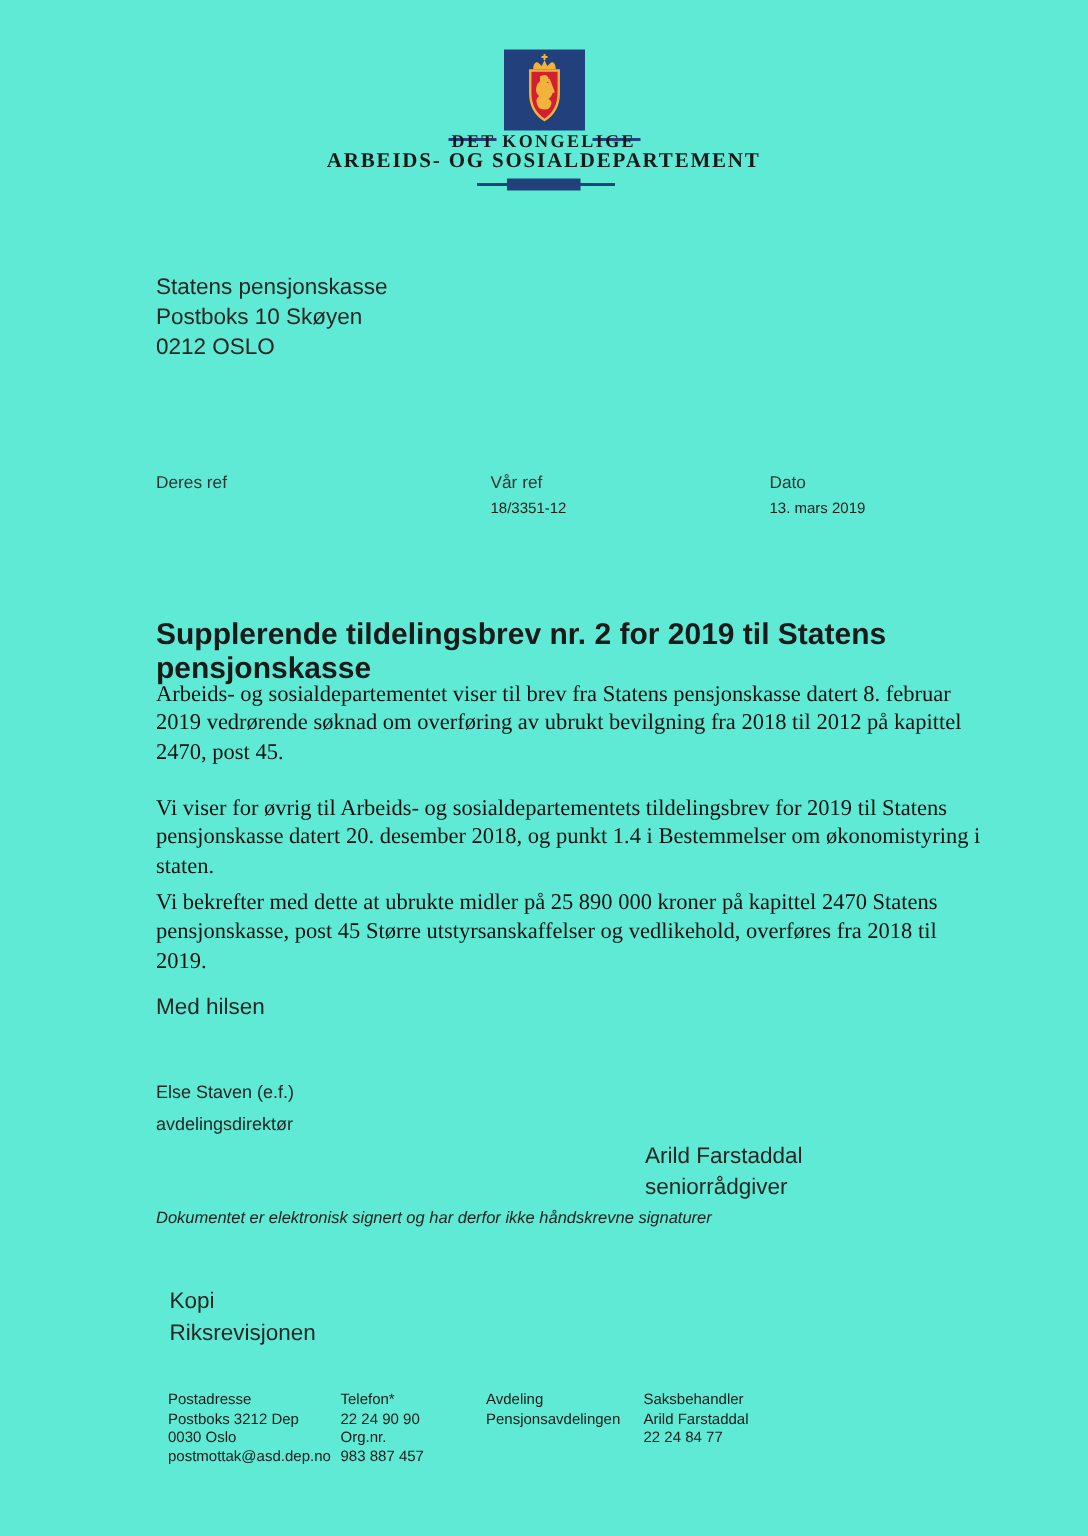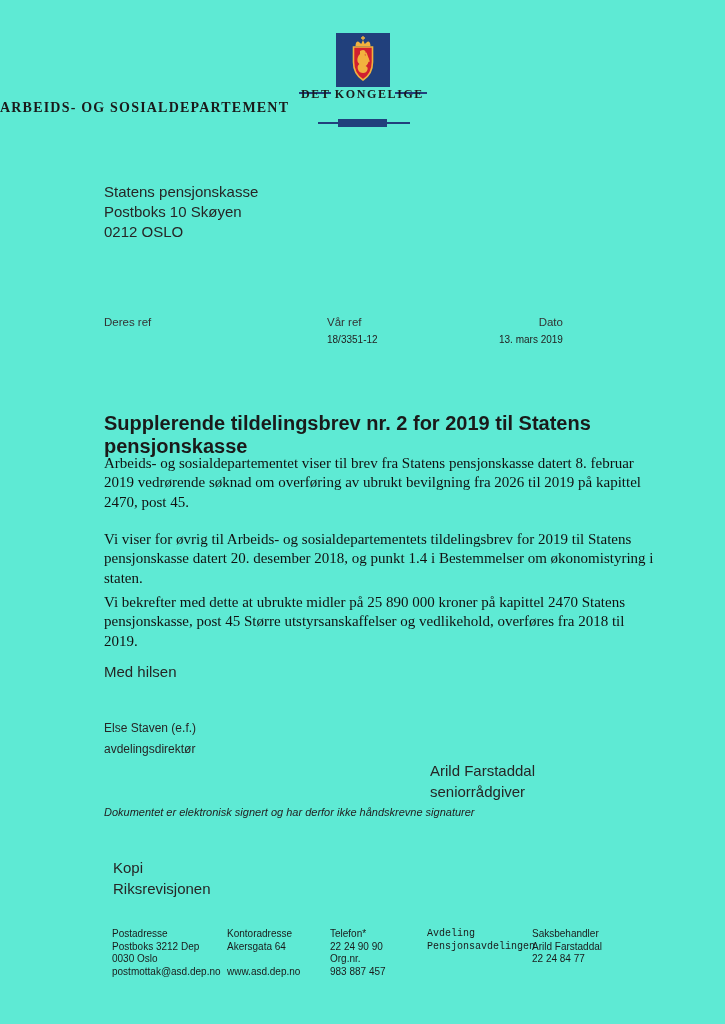--- a/index.html
+++ b/index.html
@@ -27,35 +27,35 @@
   .coa-banner svg{margin-top:2px;}
   .coa-crown,.coa-lion{fill:var(--shield-gold);}
   .coa-shield{fill:var(--shield-red);stroke:var(--shield-gold);stroke-width:1.6;}
   .coa-cross{stroke:var(--shield-gold);stroke-width:1.3;fill:none;}
   .flank-line{top:92px;height:2px;width:32px;background:var(--brand-blue);}
   .flank-left{left:299px;}
   .flank-right{left:395px;}
   .lh-text1{left:0;top:87px;width:725px;text-align:center;
             font-family:"Liberation Serif", serif;font-weight:bold;
             font-size:12px;letter-spacing:1.6px;color:#1a1a1a;}
-  .lh-text2{left:0;top:100px;width:725px;text-align:left;
+  .lh-text2{left:0;top:100px;width:725px;text-align:center;
             font-family:"Liberation Serif", serif;font-weight:bold;
             font-size:14px;letter-spacing:1.2px;color:#1a1a1a;}
   .ribbon-thin{left:318px;top:122px;width:92px;height:2px;background:var(--brand-blue);}
   .ribbon-thick{left:338px;top:119px;width:49px;height:8px;background:var(--brand-blue);}
 
   
   .recipient{left:104px;top:182px;font-size:15px;line-height:20px;}
 
   
   .ref-label{font-size:11.5px;color:#333;}
   .ref-value{font-size:10px;color:#222;margin-top:6px;}
   .ref-deres{left:104px;top:316px;}
   .ref-var{left:327px;top:316px;}
-  .ref-dato{left:499px;top:316px;text-align:right;}
+  .ref-dato{left:513px;top:316px;}
 
   
   .title{left:104px;top:412px;width:570px;
          font-size:20px;font-weight:bold;color:#1a1a1a;}
   .para{left:104px;width:556px;
         font-family:"Liberation Serif", serif;
         font-size:15px;line-height:19.3px;color:var(--ink);}
   .para1{top:454px;}
   .para2{top:530px;}
   .para3{top:593px;}
@@ -67,21 +67,21 @@
 
   .copy-block{left:113px;top:857px;font-size:15px;line-height:21px;}
 
   
   .footer{left:112px;top:928px;width:545px;display:flex;
           font-size:10px;line-height:12.5px;color:#1a1a1a;}
   .f-col{flex:0 0 auto;}
   .f-col1{width:115px;}
   .f-col2{width:103px;}
   .f-col3{width:97px;}
-  .f-col4{width:105px;font-family:Liberation Mono, monospace;}
+  .f-col4{width:105px;}
   .f-col5{width:110px;}
   .f-line{min-height:12.5px;white-space:nowrap;}
 </style>
 </head>
 <body>
 
 <div class="page">
 
   <div>
     <div class="abs coa-banner">
@@ -114,21 +114,21 @@
   <div class="abs ref-var">
     <div class="ref-label">Vår ref</div>
     <div class="ref-value">18/3351-12</div>
   </div>
   <div class="abs ref-dato">
     <div class="ref-label">Dato</div>
     <div class="ref-value">13. mars 2019</div>
   </div>
 
   <div class="abs title">Supplerende tildelingsbrev nr. 2 for 2019 til Statens pensjonskasse</div>
-  <div class="abs para para1">Arbeids- og sosialdepartementet viser til brev fra Statens pensjonskasse datert 8. februar 2019 vedrørende søknad om overføring av ubrukt bevilgning fra 2026 til 2019 på kapittel 2470, post 45.</div>
+  <div class="abs para para1">Arbeids- og sosialdepartementet viser til brev fra Statens pensjonskasse datert 8. februar 2019 vedrørende søknad om overføring av ubrukt bevilgning fra 2018 til 2012 på kapittel 2470, post 45.</div>
   <div class="abs para para2">Vi viser for øvrig til Arbeids- og sosialdepartementets tildelingsbrev for 2019 til Statens pensjonskasse datert 20. desember 2018, og punkt 1.4 i Bestemmelser om økonomistyring i staten.</div>
   <div class="abs para para3">Vi bekrefter med dette at ubrukte midler på 25 890 000 kroner på kapittel 2470 Statens pensjonskasse, post 45 Større utstyrsanskaffelser og vedlikehold, overføres fra 2018 til 2019.</div>
 
   <div class="abs closing">Med hilsen</div>
 
   <div class="abs signer1">
     <div>Else Staven (e.f.)</div>
     <div>avdelingsdirektør</div>
   </div>
   <div class="abs signer2">
@@ -143,26 +143,20 @@
 
   <div class="abs sig-note">Dokumentet er elektronisk signert og har derfor ikke håndskrevne signaturer</div>
 
   <div class="abs footer">
     <div class="f-col f-col1">
       <div class="f-line">Postadresse</div>
       <div class="f-line">Postboks 3212 Dep</div>
       <div class="f-line">0030 Oslo</div>
       <div class="f-line">postmottak@asd.dep.no</div>
     </div>
-    <div class="f-col f-col2">
-      <div class="f-line">Kontoradresse</div>
-      <div class="f-line">Akersgata 64</div>
-      <div class="f-line"></div>
-      <div class="f-line">www.asd.dep.no</div>
-    </div>
     <div class="f-col f-col3">
       <div class="f-line">Telefon*</div>
       <div class="f-line">22 24 90 90</div>
       <div class="f-line">Org.nr.</div>
       <div class="f-line">983 887 457</div>
     </div>
     <div class="f-col f-col4">
       <div class="f-line">Avdeling</div>
       <div class="f-line">Pensjonsavdelingen</div>
       <div class="f-line"></div>

